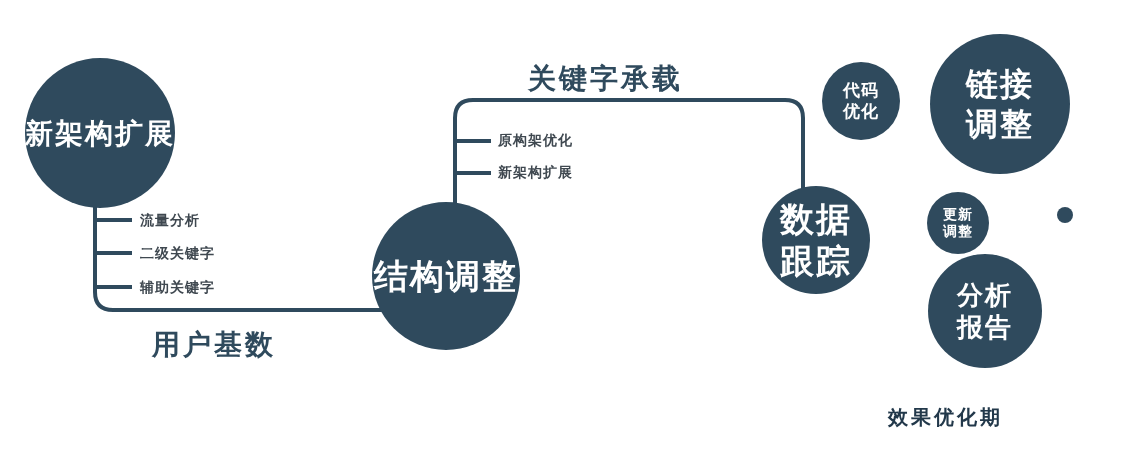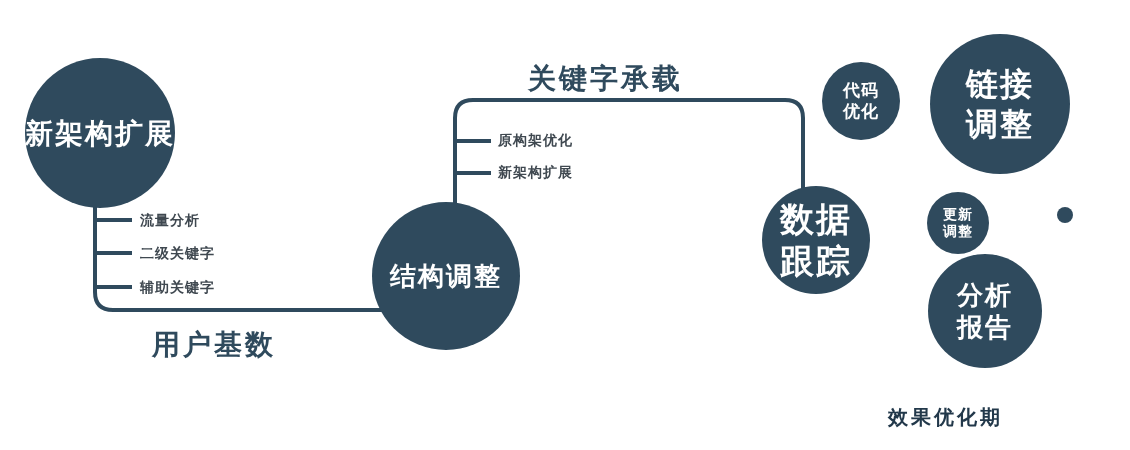--- a/index.html
+++ b/index.html
@@ -38,21 +38,21 @@
     flex-direction: column;
     align-items: center;
     justify-content: center;
     text-align: center;
     line-height: 1.25;
     font-weight: bold;
     letter-spacing: 2px;
   }
   .node span { display: block; }
   .node-traffic        { left: 25px;  top: 58px;  width: 150px; height: 150px; font-size: 28px; }
-  .node-structure      { left: 372px; top: 202px; width: 148px; height: 148px; font-size: 26px; }
+  .node-structure      { left: 372px; top: 202px; width: 148px; height: 148px; font-size: 34px; }
   .node-data-tracking  { left: 762px; top: 186px; width: 108px; height: 108px; font-size: 34px; }
   .node-code-opt       { left: 822px; top: 62px;  width: 78px;  height: 78px;  font-size: 17px; letter-spacing: 1px; }
   .node-link-adjust    { left: 930px; top: 34px;  width: 140px; height: 140px; font-size: 32px; }
   .node-update-adjust  { left: 927px; top: 192px; width: 62px;  height: 62px;  font-size: 14px; letter-spacing: 1px; }
   .node-analysis       { left: 928px; top: 254px; width: 114px; height: 114px; font-size: 26px; }
   .dot {
     position: absolute;
     left: 1057px; top: 207px;
     width: 16px; height: 16px;
     border-radius: 50%;

